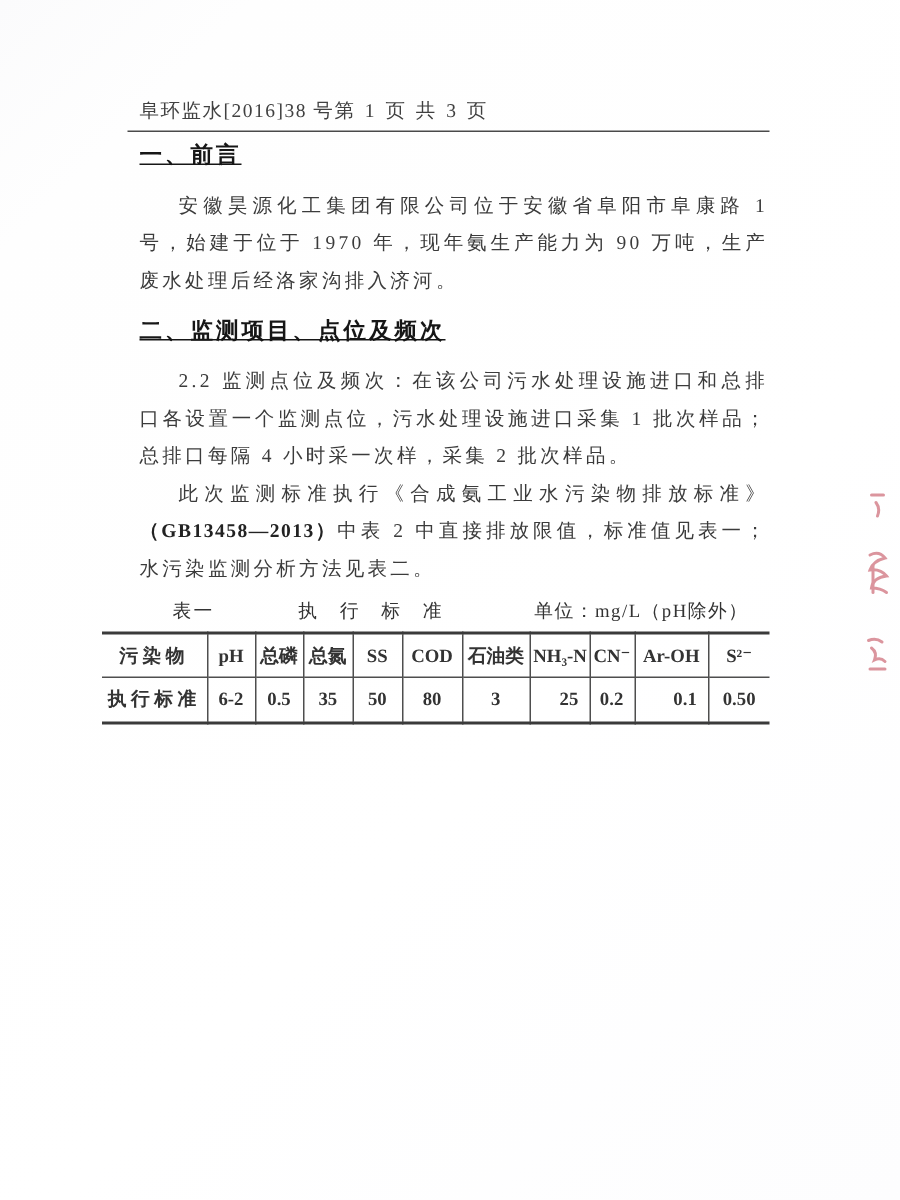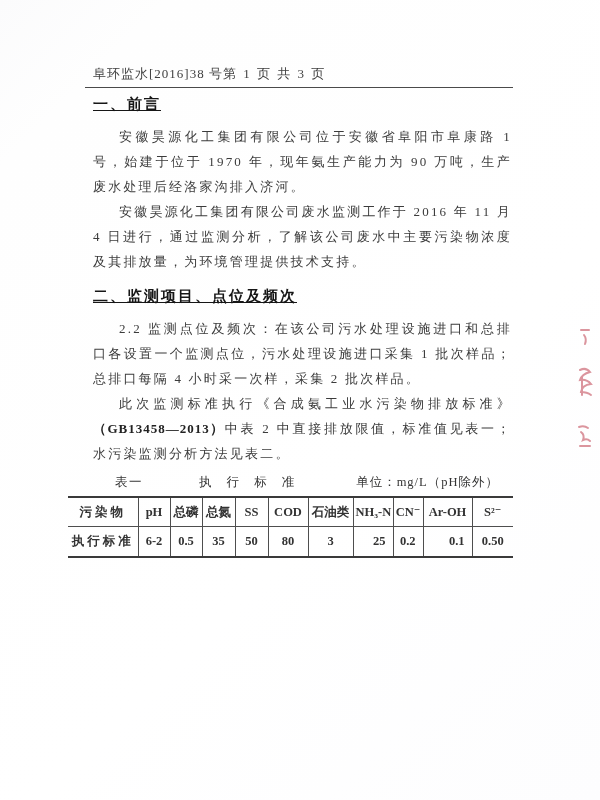--- a/index.html
+++ b/index.html
@@ -65,21 +65,20 @@
 
   <div class="doc-header">
     <span class="doc-number">阜环监水[2016]38 号</span>
     <span class="page-indicator">第 1 页 共 3 页</span>
   </div>
 
   <div class="content">
 
     <h2 class="section-heading">一、前言</h2>
     <p class="body-par">安徽昊源化工集团有限公司位于安徽省阜阳市阜康路 1 号，始建于位于 1970 年，现年氨生产能力为 90 万吨，生产废水处理后经洛家沟排入济河。</p>
-    <p class="body-par">安徽昊源化工集团有限公司废水监测工作于 2016 年 11 月 4 日进行，通过监测分析，了解该公司废水中主要污染物浓度及其排放量，为环境管理提供技术支持。</p>
 
     <h2 class="section-heading">二、监测项目、点位及频次</h2>
     <p class="body-par">2.2 监测点位及频次：在该公司污水处理设施进口和总排口各设置一个监测点位，污水处理设施进口采集 1 批次样品；总排口每隔 4 小时采一次样，采集 2 批次样品。</p>
 
     <p class="body-par"><span>此次监测标准执行《合成氨工业水污染物排放标准》</span><span class="bold-seg">（GB13458—2013）</span><span>中表 2 中直接排放限值，标准值见表一；水污染监测分析方法见表二。</span></p>
 
     <div class="table-caption">
       <span class="cap-left">表一</span>
       <span class="cap-center">执 行 标 准</span>
       <span class="cap-right">单位：mg/L（pH除外）</span>

